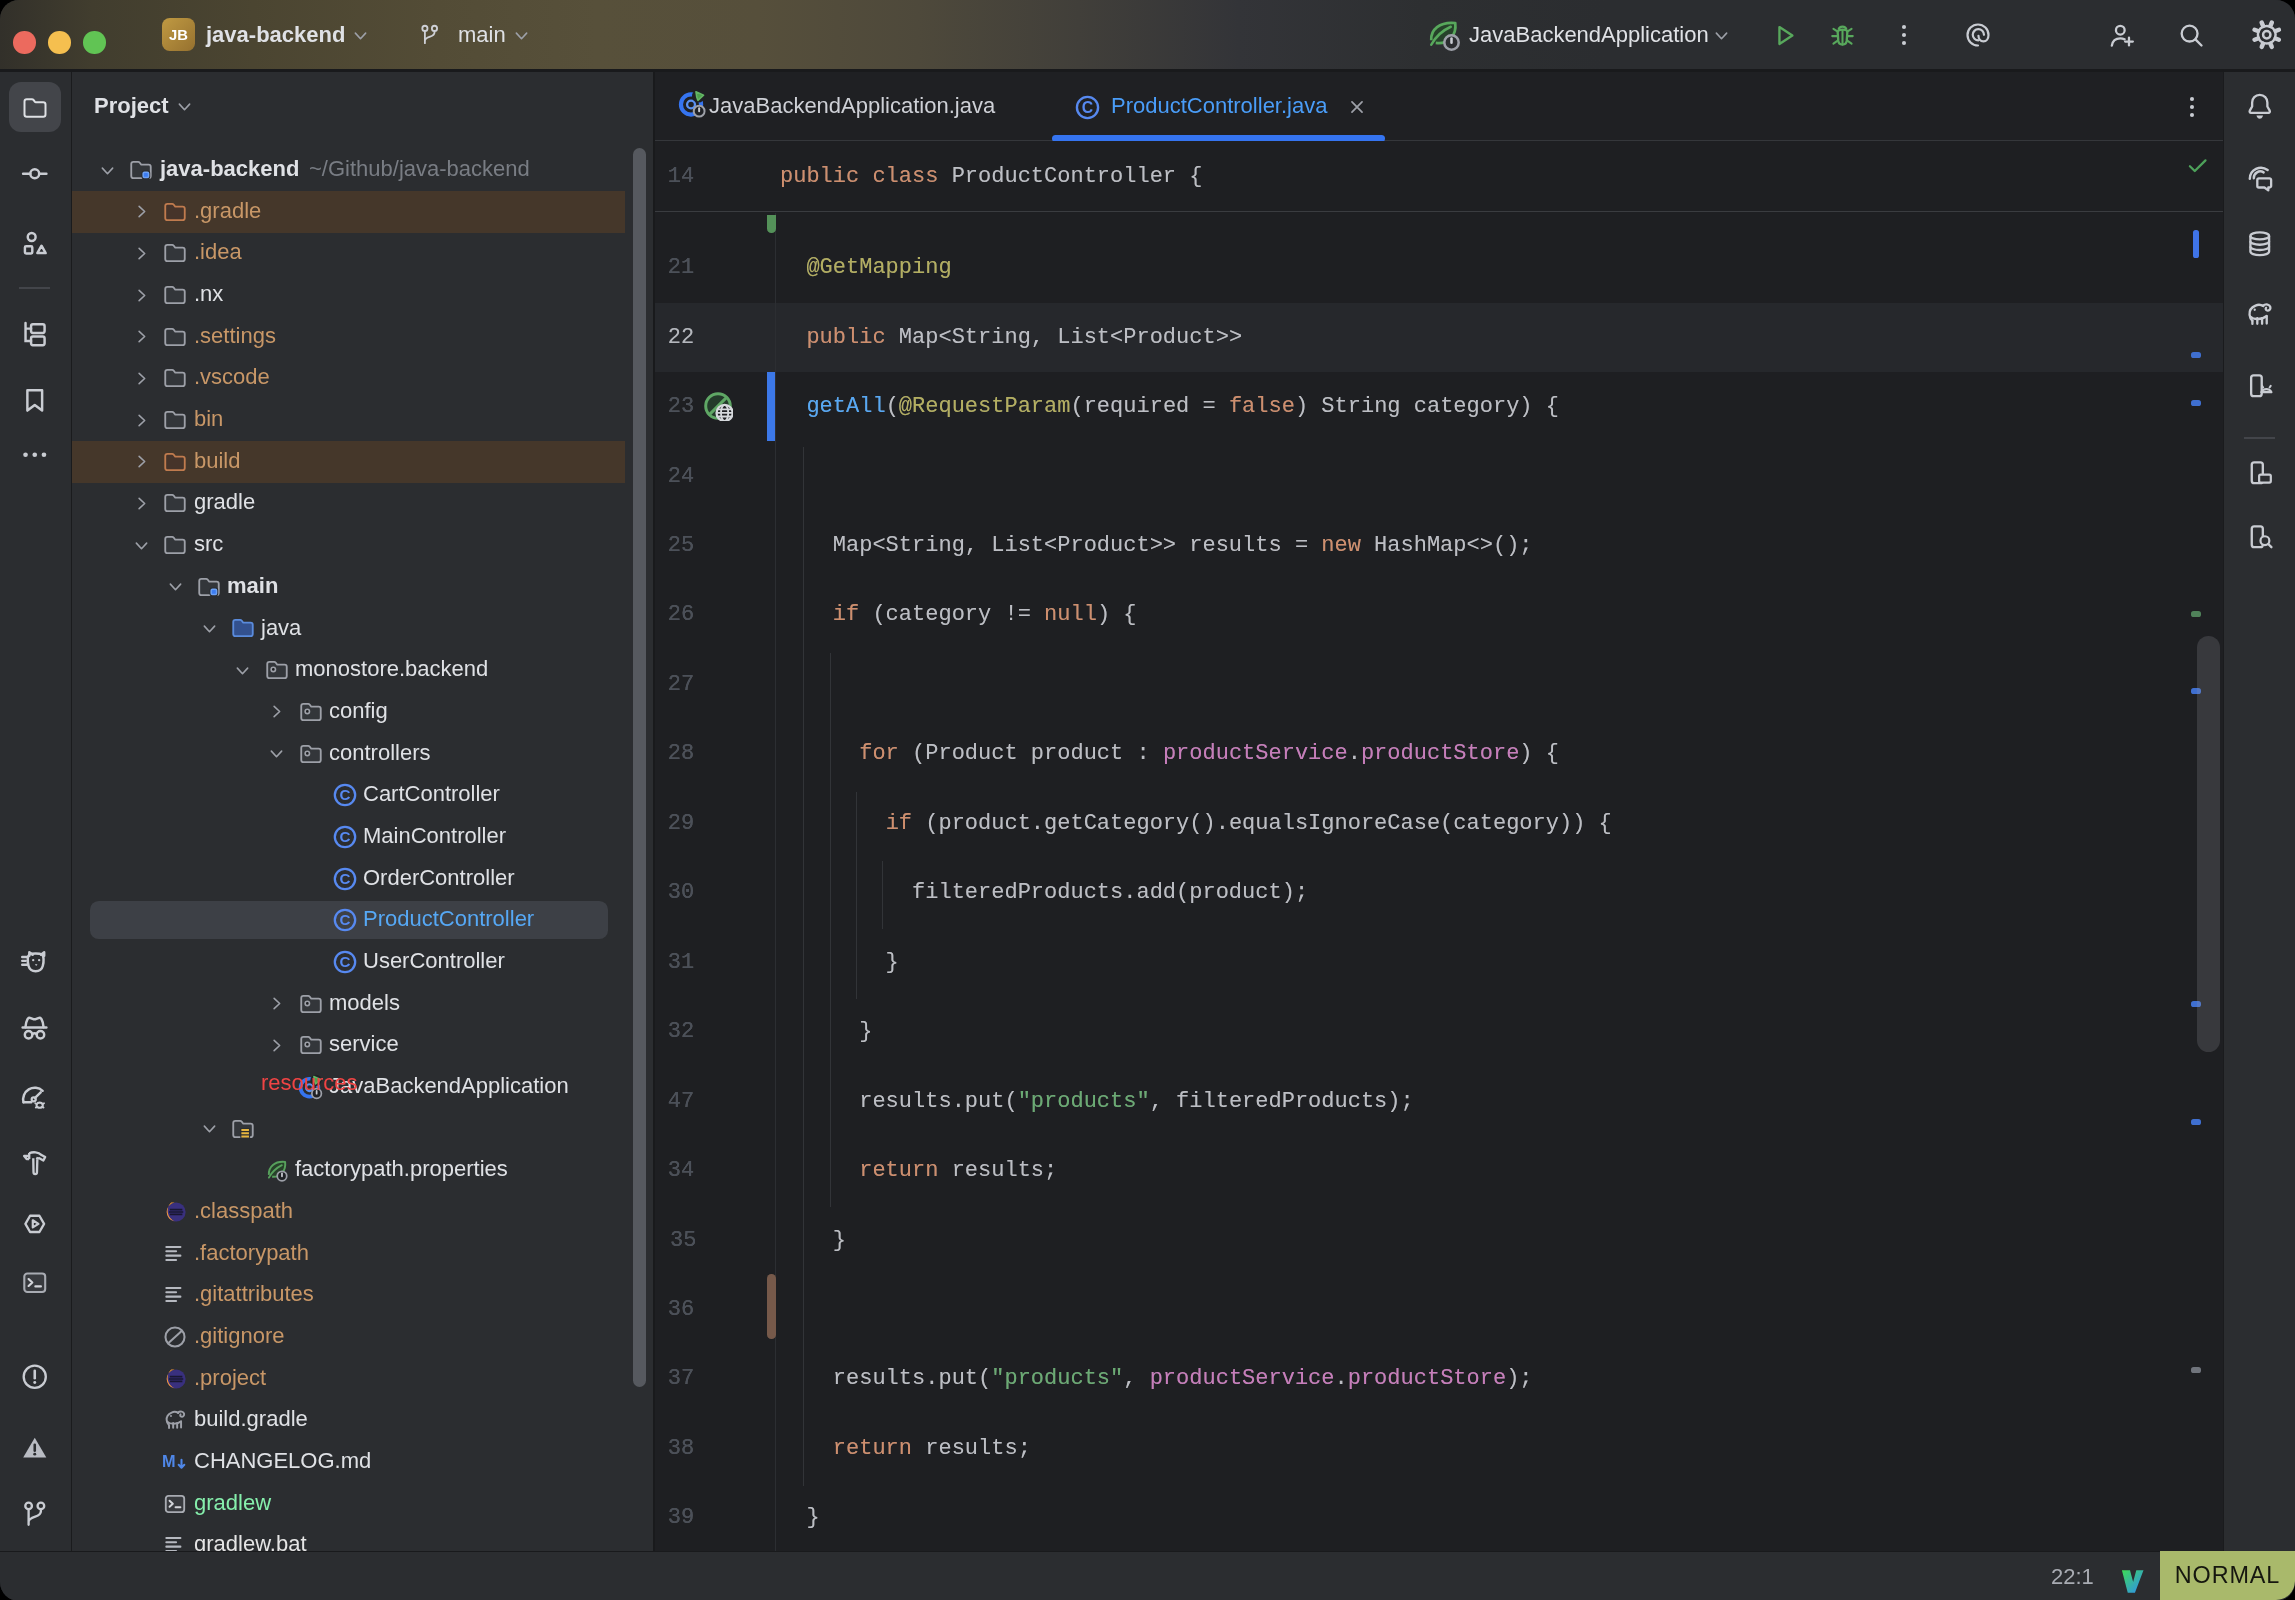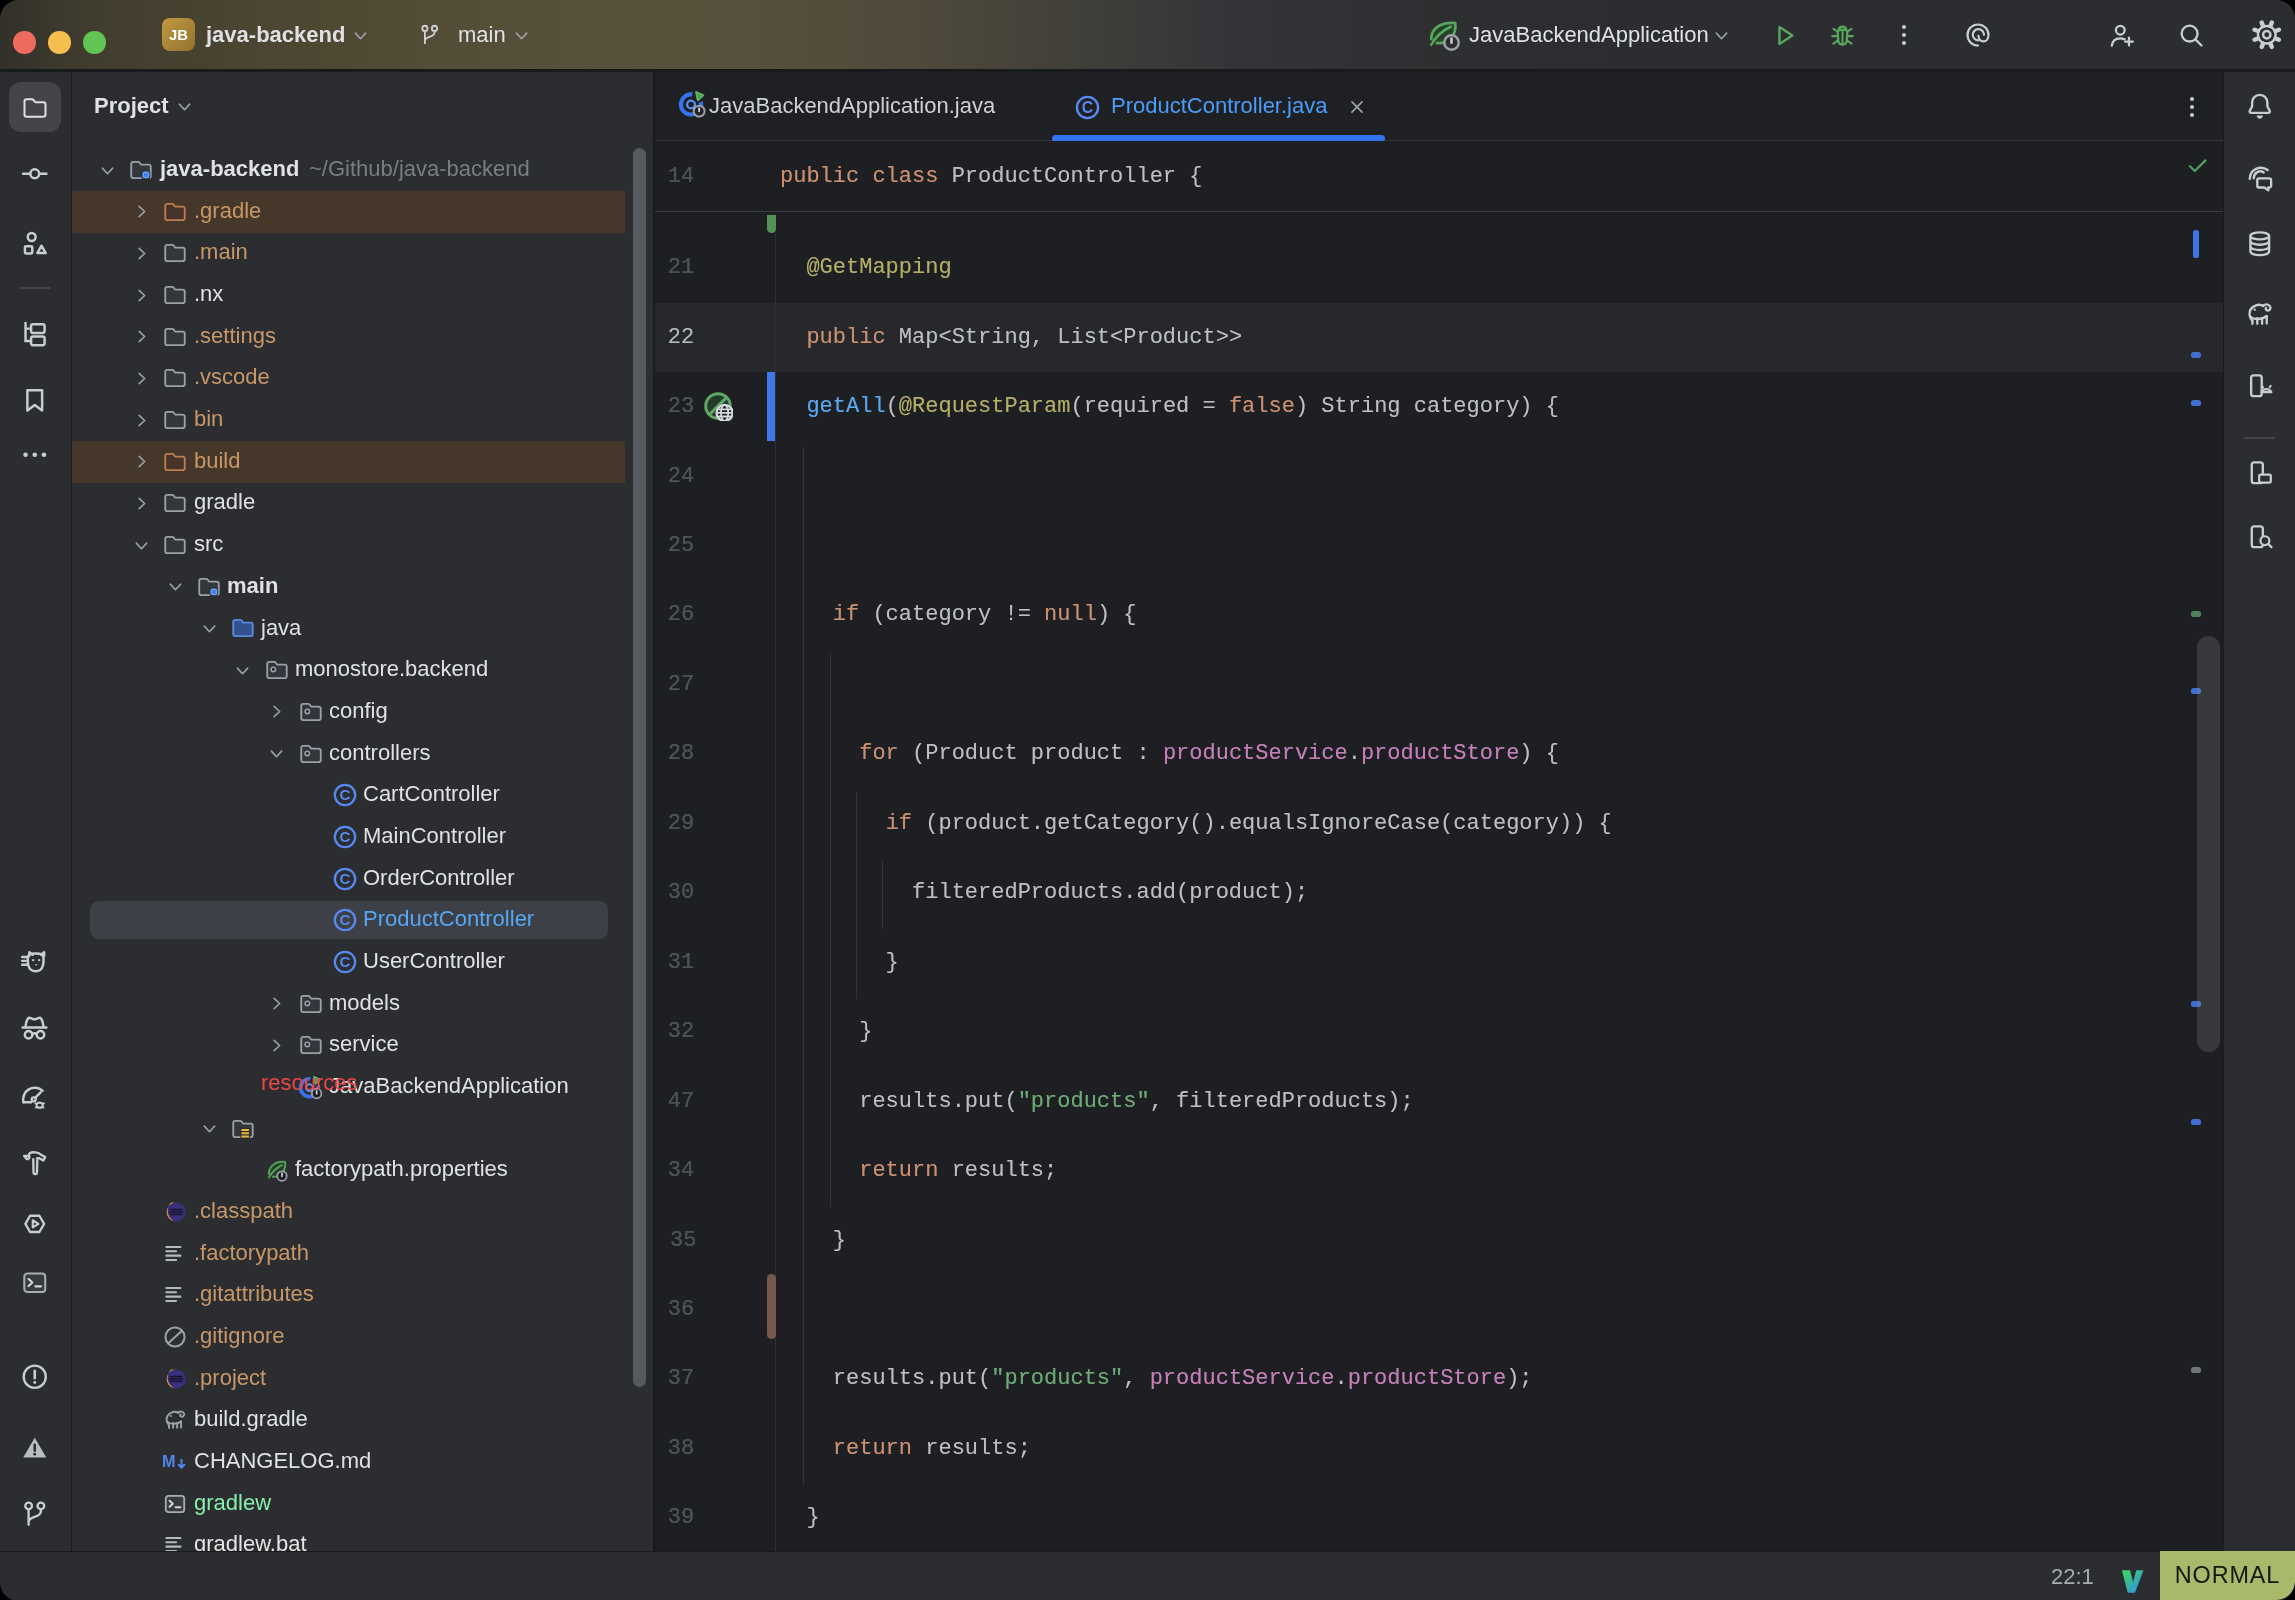--- a/index.html
+++ b/index.html
@@ -168,21 +168,21 @@
       <svg style="position:absolute;left:90px;top:127px" width="26" height="26" viewBox="0 0 24 24" fill="none">
         <path d="M3 6.5c0-1.1.9-2 2-2h4.3c.6 0 1.2.3 1.6.8l1 1.4c.2.3.5.4.8.4H19c1.1 0 2 .9 2 2v8.4c0 1.1-.9 2-2 2H5c-1.1 0-2-.9-2-2V6.5z" fill="#46342a" stroke="#c07b4e" stroke-width="1.7"></path>
       </svg>
       <div style="position:absolute;left:122px;top:140px;transform:translateY(-54%);font:400 22px 'Liberation Sans', sans-serif;color:#c89767;white-space:pre">.gradle</div>
       <svg style="position:absolute;left:60px;top:172px" width="19" height="19" viewBox="0 0 24 24" fill="none">
         <path d="M9 5.5 16 12 9 18.5" stroke="#9da0a8" stroke-width="2" stroke-linecap="round" stroke-linejoin="round"></path>
       </svg>
       <svg style="position:absolute;left:90px;top:168px" width="26" height="26" viewBox="0 0 24 24" fill="none">
         <path d="M3 6.5c0-1.1.9-2 2-2h4.3c.6 0 1.2.3 1.6.8l1 1.4c.2.3.5.4.8.4H19c1.1 0 2 .9 2 2v8.4c0 1.1-.9 2-2 2H5c-1.1 0-2-.9-2-2V6.5z" fill="#33363a" stroke="#9da0a8" stroke-width="1.7"></path>
       </svg>
-      <div style="position:absolute;left:122px;top:181px;transform:translateY(-54%);font:400 22px 'Liberation Sans', sans-serif;color:#c89767;white-space:pre">.main</div>
+      <div style="position:absolute;left:122px;top:181px;transform:translateY(-54%);font:400 22px 'Liberation Sans', sans-serif;color:#c89767;white-space:pre">.idea</div>
       <svg style="position:absolute;left:60px;top:214px" width="19" height="19" viewBox="0 0 24 24" fill="none">
         <path d="M9 5.5 16 12 9 18.5" stroke="#9da0a8" stroke-width="2" stroke-linecap="round" stroke-linejoin="round"></path>
       </svg>
       <svg style="position:absolute;left:90px;top:210px" width="26" height="26" viewBox="0 0 24 24" fill="none">
         <path d="M3 6.5c0-1.1.9-2 2-2h4.3c.6 0 1.2.3 1.6.8l1 1.4c.2.3.5.4.8.4H19c1.1 0 2 .9 2 2v8.4c0 1.1-.9 2-2 2H5c-1.1 0-2-.9-2-2V6.5z" fill="#33363a" stroke="#9da0a8" stroke-width="1.7"></path>
       </svg>
       <div style="position:absolute;left:122px;top:223px;transform:translateY(-54%);font:400 22px 'Liberation Sans', sans-serif;color:#dfe1e5;white-space:pre">.nx</div>
       <svg style="position:absolute;left:60px;top:255px" width="19" height="19" viewBox="0 0 24 24" fill="none">
         <path d="M9 5.5 16 12 9 18.5" stroke="#9da0a8" stroke-width="2" stroke-linecap="round" stroke-linejoin="round"></path>
       </svg>
@@ -431,20 +431,21 @@
         <path d="M4 12.5l5 5L20 6.5" stroke="#4da15a" stroke-width="2.3" stroke-linecap="round" stroke-linejoin="round"></path>
       </svg>
       <div style="position:absolute;left:12.7px;top:196px;transform:translateY(-52%);font:400 22px 'Liberation Mono', monospace;white-space:pre;text-shadow:0 0 0.6px rgba(255,255,255,0.28)"><span style="color:#4b5059">21</span></div>
       <div style="position:absolute;left:125px;top:196px;transform:translateY(-52%);font:400 22px 'Liberation Mono', monospace;white-space:pre;text-shadow:0 0 0.6px rgba(255,255,255,0.28)"><span style="color:#b3ae60">  @GetMapping</span></div>
       <div style="position:absolute;left:12.7px;top:266px;transform:translateY(-52%);font:400 22px 'Liberation Mono', monospace;white-space:pre;text-shadow:0 0 0.6px rgba(255,255,255,0.28)"><span style="color:#b4b7bd">22</span></div>
       <div style="position:absolute;left:125px;top:266px;transform:translateY(-52%);font:400 22px 'Liberation Mono', monospace;white-space:pre;text-shadow:0 0 0.6px rgba(255,255,255,0.28)"><span style="color:#bcbec4">  </span><span style="color:#cf8e6d">public</span><span style="color:#bcbec4"> Map&lt;String, List&lt;Product&gt;&gt;</span></div>
       <div style="position:absolute;left:12.7px;top:335px;transform:translateY(-52%);font:400 22px 'Liberation Mono', monospace;white-space:pre;text-shadow:0 0 0.6px rgba(255,255,255,0.28)"><span style="color:#4b5059">23</span></div>
       <div style="position:absolute;left:125px;top:335px;transform:translateY(-52%);font:400 22px 'Liberation Mono', monospace;white-space:pre;text-shadow:0 0 0.6px rgba(255,255,255,0.28)"><span style="color:#56a8f5">  getAll</span><span style="color:#bcbec4">(</span><span style="color:#b3ae60">@RequestParam</span><span style="color:#bcbec4">(required = </span><span style="color:#cf8e6d">false</span><span style="color:#bcbec4">) String category) {</span></div>
       <div style="position:absolute;left:12.7px;top:405px;transform:translateY(-52%);font:400 22px 'Liberation Mono', monospace;white-space:pre;text-shadow:0 0 0.6px rgba(255,255,255,0.28)"><span style="color:#4b5059">24</span></div>
       <div style="position:absolute;left:12.7px;top:474px;transform:translateY(-52%);font:400 22px 'Liberation Mono', monospace;white-space:pre;text-shadow:0 0 0.6px rgba(255,255,255,0.28)"><span style="color:#4b5059">25</span></div>
+      <div style="position:absolute;left:125px;top:474px;transform:translateY(-52%);font:400 22px 'Liberation Mono', monospace;white-space:pre;text-shadow:0 0 0.6px rgba(255,255,255,0.28)"><span style="color:#bcbec4">    Map&lt;String, List&lt;Product&gt;&gt; results = </span><span style="color:#cf8e6d">new</span><span style="color:#bcbec4"> HashMap&lt;&gt;();</span></div>
       <div style="position:absolute;left:12.7px;top:543px;transform:translateY(-52%);font:400 22px 'Liberation Mono', monospace;white-space:pre;text-shadow:0 0 0.6px rgba(255,255,255,0.28)"><span style="color:#4b5059">26</span></div>
       <div style="position:absolute;left:125px;top:543px;transform:translateY(-52%);font:400 22px 'Liberation Mono', monospace;white-space:pre;text-shadow:0 0 0.6px rgba(255,255,255,0.28)"><span style="color:#bcbec4">    </span><span style="color:#cf8e6d">if</span><span style="color:#bcbec4"> (category != </span><span style="color:#cf8e6d">null</span><span style="color:#bcbec4">) {</span></div>
       <div style="position:absolute;left:12.7px;top:613px;transform:translateY(-52%);font:400 22px 'Liberation Mono', monospace;white-space:pre;text-shadow:0 0 0.6px rgba(255,255,255,0.28)"><span style="color:#4b5059">27</span></div>
       <div style="position:absolute;left:12.7px;top:682px;transform:translateY(-52%);font:400 22px 'Liberation Mono', monospace;white-space:pre;text-shadow:0 0 0.6px rgba(255,255,255,0.28)"><span style="color:#4b5059">28</span></div>
       <div style="position:absolute;left:125px;top:682px;transform:translateY(-52%);font:400 22px 'Liberation Mono', monospace;white-space:pre;text-shadow:0 0 0.6px rgba(255,255,255,0.28)"><span style="color:#bcbec4">      </span><span style="color:#cf8e6d">for</span><span style="color:#bcbec4"> (Product product : </span><span style="color:#c77dbb">productService</span><span style="color:#bcbec4">.</span><span style="color:#c77dbb">productStore</span><span style="color:#bcbec4">) {</span></div>
       <div style="position:absolute;left:12.7px;top:752px;transform:translateY(-52%);font:400 22px 'Liberation Mono', monospace;white-space:pre;text-shadow:0 0 0.6px rgba(255,255,255,0.28)"><span style="color:#4b5059">29</span></div>
       <div style="position:absolute;left:125px;top:752px;transform:translateY(-52%);font:400 22px 'Liberation Mono', monospace;white-space:pre;text-shadow:0 0 0.6px rgba(255,255,255,0.28)"><span style="color:#bcbec4">        </span><span style="color:#cf8e6d">if</span><span style="color:#bcbec4"> (product.getCategory().equalsIgnoreCase(category)) {</span></div>
       <div style="position:absolute;left:12.7px;top:821px;transform:translateY(-52%);font:400 22px 'Liberation Mono', monospace;white-space:pre;text-shadow:0 0 0.6px rgba(255,255,255,0.28)"><span style="color:#4b5059">30</span></div>
       <div style="position:absolute;left:125px;top:821px;transform:translateY(-52%);font:400 22px 'Liberation Mono', monospace;white-space:pre;text-shadow:0 0 0.6px rgba(255,255,255,0.28)"><span style="color:#bcbec4">          filteredProducts.add(product);</span></div>
       <div style="position:absolute;left:12.7px;top:891px;transform:translateY(-52%);font:400 22px 'Liberation Mono', monospace;white-space:pre;text-shadow:0 0 0.6px rgba(255,255,255,0.28)"><span style="color:#4b5059">31</span></div>

